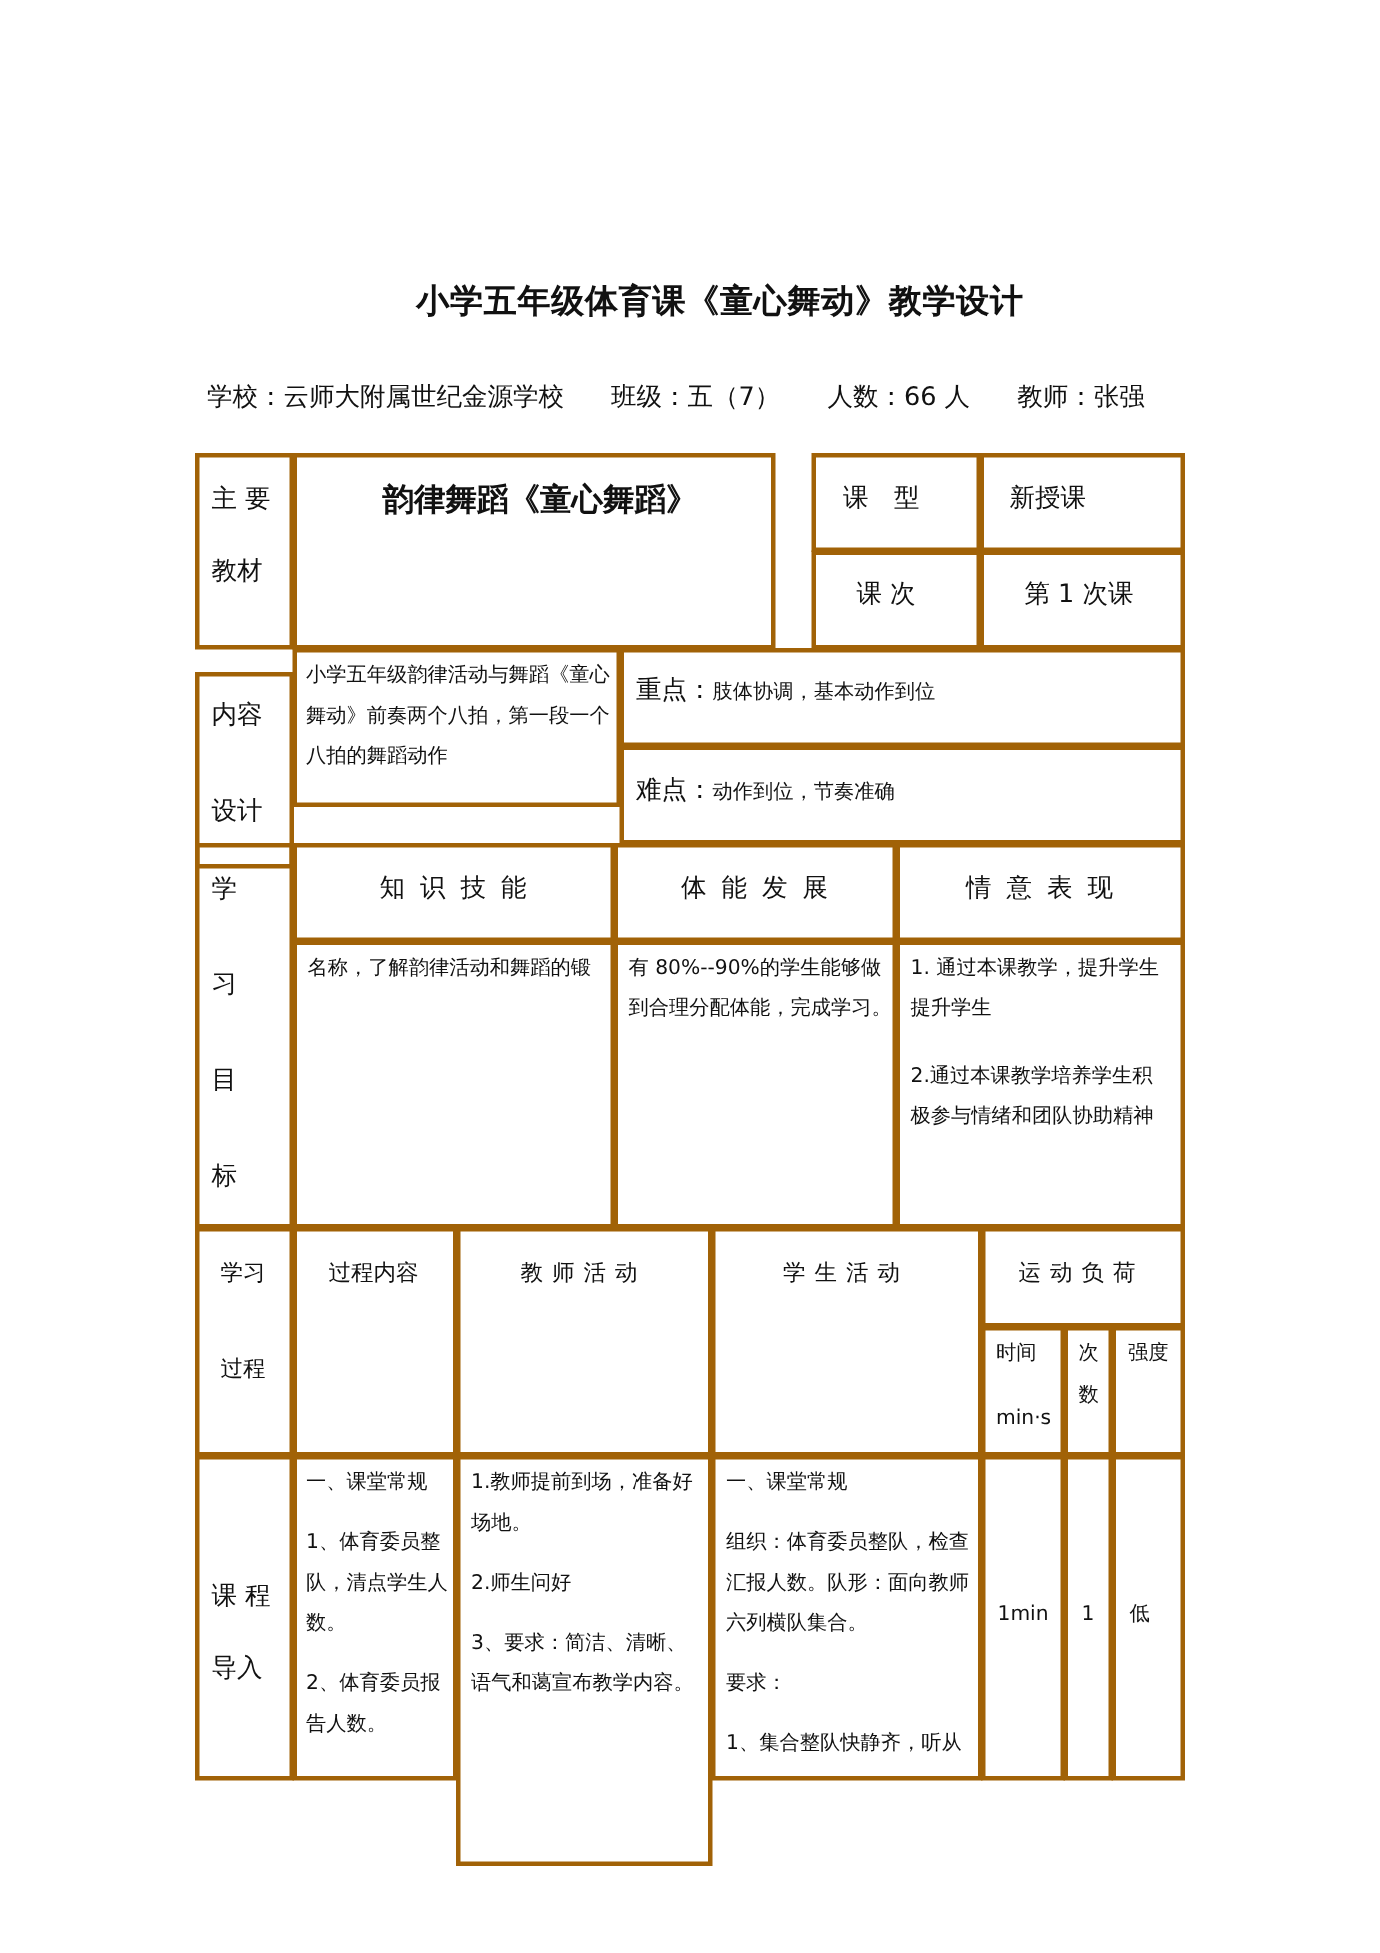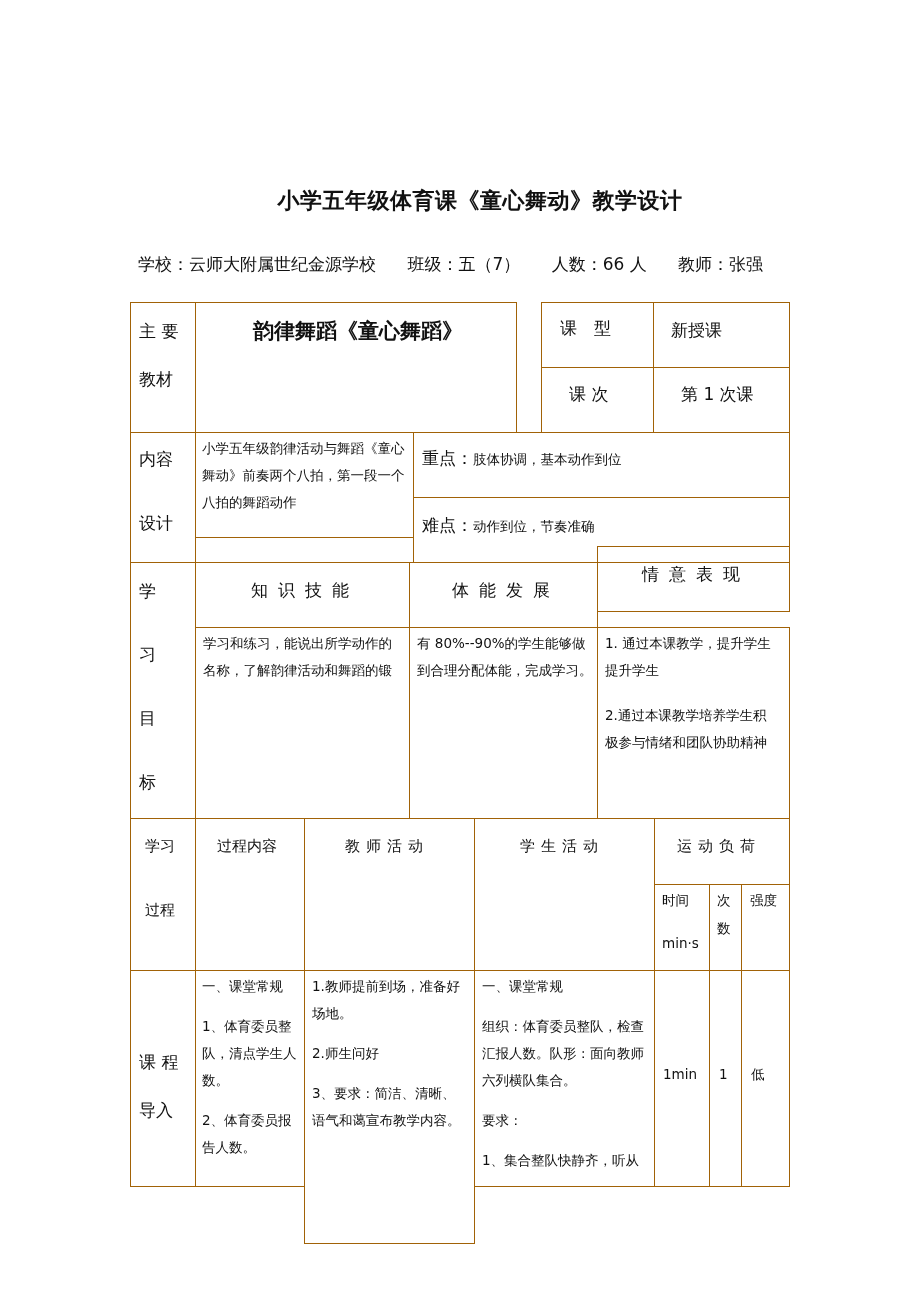--- a/index.html
+++ b/index.html
@@ -3,21 +3,21 @@
 <meta charset="utf-8">
 <style>
   html, body { margin:0; padding:0; background:#ffffff; }
   body { width:920px; height:1302px; position:relative; overflow:hidden;
          font-family:"DejaVu Sans","Liberation Sans",sans-serif; color:#111; }
   .title { position:absolute; left:0; width:920px; top:186px; text-align:center;
            font-size:22px; font-weight:bold; letter-spacing:0.5px;margin-left:20px; }
   .info { position:absolute; top:253px; left:138px; font-size:17px; white-space:nowrap; }
   .info span { margin-right:26px; }
   .info span:last-child { margin-right:0; }
-  .cell { position:absolute; box-sizing:border-box; border:1px solid #a16207; }
+  .cell { position:absolute; box-sizing:border-box; border:3px solid #a16207; }
   .t { position:absolute; font-size:17px; line-height:20px; white-space:nowrap; }
   .s { position:absolute; font-size:13.5px; line-height:27px; }
   .big { font-size:21px; font-weight:bold; }
   .sp { letter-spacing:10px; }
   .sp2 { letter-spacing:6px; }
 </style>
 </head>
 <body>
 
 <div class="title">小学五年级体育课《童心舞动》教学设计</div>
@@ -32,33 +32,33 @@
 <div>
 
   <div class="cell" style="left:130px;top:302px;width:66px;height:131px;">
     <div class="t" style="left:8px;top:18px;">主 要</div>
     <div class="t" style="left:8px;top:66px;">教材</div>
   </div>
   <div class="cell" style="left:195px;top:302px;width:322px;height:131px;">
     <div class="t big" style="left:57px;top:18px;">韵律舞蹈《童心舞蹈》</div>
   </div>
   <div class="cell" style="left:541px;top:302px;width:113px;height:66px;">
-    <div class="t" style="left:18px;top:17px;font-family:Liberation Mono, monospace;">课　型</div>
+    <div class="t" style="left:18px;top:17px;">课　型</div>
   </div>
   <div class="cell" style="left:653px;top:302px;width:137px;height:66px;">
     <div class="t" style="left:17px;top:17px;">新授课</div>
   </div>
   <div class="cell" style="left:541px;top:367px;width:113px;height:66px;">
     <div class="t" style="left:27px;top:16px;">课 次</div>
   </div>
   <div class="cell" style="left:653px;top:367px;width:137px;height:66px;">
     <div class="t" style="left:27px;top:16px;">第 1 次课</div>
   </div>
 
-  <div class="cell" style="left:130px;top:432px;width:66px;height:131px;">
+  <div class="cell" style="left:130px;top:448px;width:66px;height:131px;">
     <div class="t" style="left:8px;top:16px;">内容</div>
     <div class="t" style="left:8px;top:80px;">设计</div>
   </div>
   <div class="cell" style="left:195px;top:432px;width:219px;height:106px;">
     <div class="s" style="left:6px;top:2px;white-space:nowrap;">
       <div>小学五年级韵律活动与舞蹈《童心</div>
       <div>舞动》前奏两个八拍，第一段一个</div>
       <div>八拍的舞蹈动作</div>
     </div>
   </div>
@@ -78,26 +78,25 @@
     <div class="t" style="left:8px;top:81px;">习</div>
     <div class="t" style="left:8px;top:145px;">目</div>
     <div class="t" style="left:8px;top:209px;">标</div>
   </div>
   <div class="cell" style="left:195px;top:562px;width:215px;height:66px;">
     <div class="t sp" style="left:55px;top:17px;">知识技能</div>
   </div>
   <div class="cell" style="left:409px;top:562px;width:189px;height:66px;">
     <div class="t sp" style="left:42px;top:17px;">体能发展</div>
   </div>
-  <div class="cell" style="left:597px;top:546px;width:193px;height:66px;">
+  <div class="cell" style="left:597px;top:562px;width:193px;height:66px;">
     <div class="t sp" style="left:44px;top:17px;">情意表现</div>
   </div>
   <div class="cell" style="left:195px;top:627px;width:215px;height:192px;">
     <div class="s" style="left:7px;top:2px;white-space:nowrap;">
-      <div>学习和练习，能说出所学动作的</div>
       <div>名称，了解韵律活动和舞蹈的锻</div>
     </div>
   </div>
   <div class="cell" style="left:409px;top:627px;width:189px;height:192px;">
     <div class="s" style="left:7px;top:2px;white-space:nowrap;">
       <div>有 80%--90%的学生能够做</div>
       <div>到合理分配体能，完成学习。</div>
     </div>
   </div>
   <div class="cell" style="left:597px;top:627px;width:193px;height:192px;">

